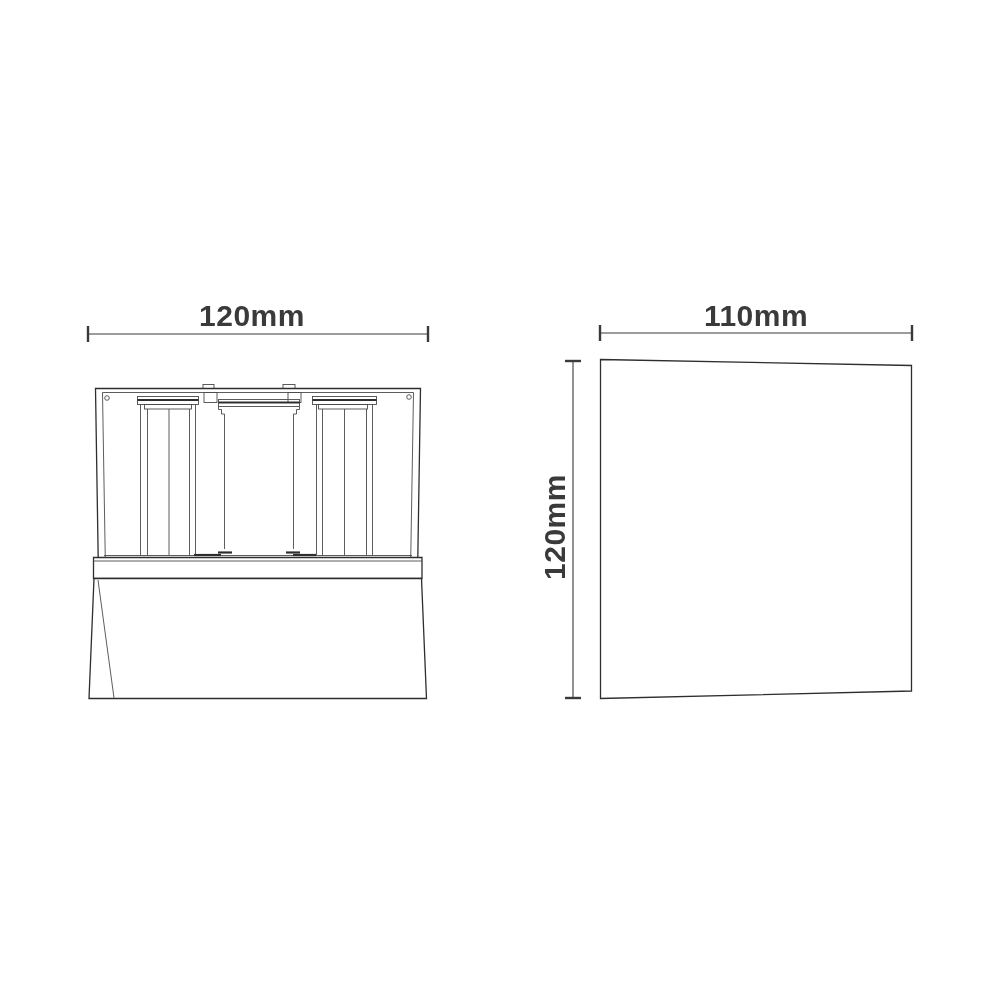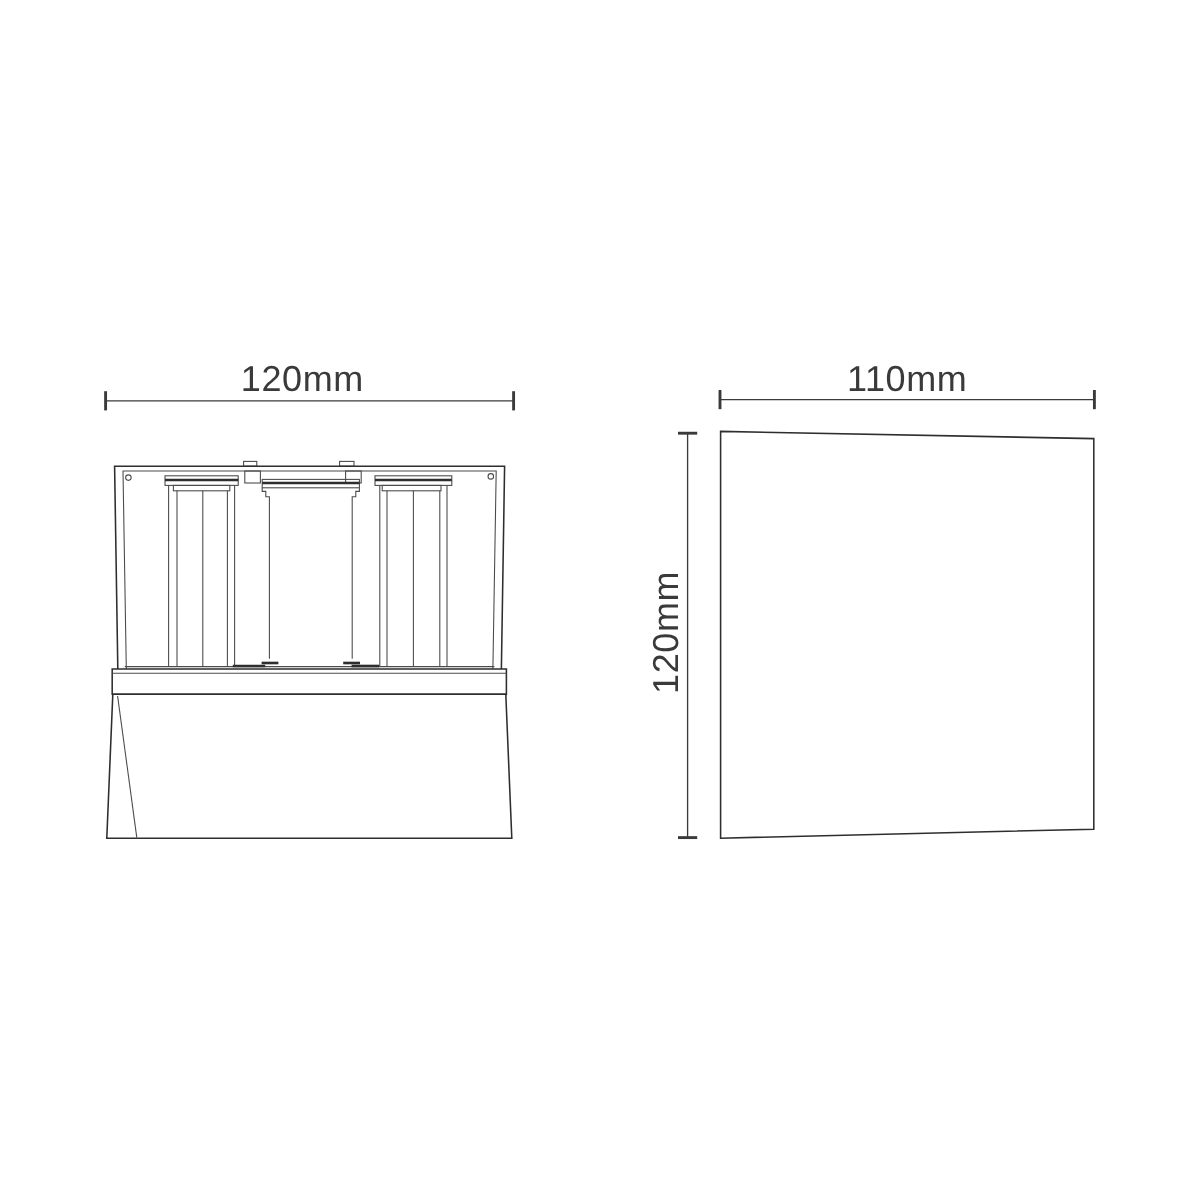--- a/index.html
+++ b/index.html
@@ -8,20 +8,21 @@
     --dim:#3a3a3a;
     --text:#3a3a3a;
     --bg:#ffffff;
   }
   html,body{margin:0;padding:0;background:var(--bg);}
   .canvas{
     position:relative;
     width:1000px;height:956px;
     background:var(--bg);
     overflow:hidden;
+    font-weight:bold;
   }
   svg{display:block;}
   .outline{fill:#ffffff;stroke:var(--line);stroke-width:1.3;stroke-linejoin:miter;}
   .detail{fill:none;stroke:var(--line-light);stroke-width:0.9;}
   .thick{fill:none;stroke:var(--line);stroke-width:2.2;}
   .dimline{stroke:var(--dim);stroke-width:1.1;}
   .dimtick{stroke:var(--dim);stroke-width:2.4;}
   .dimlabel{
     font-family:"Liberation Sans", sans-serif;
     font-size:30px;

